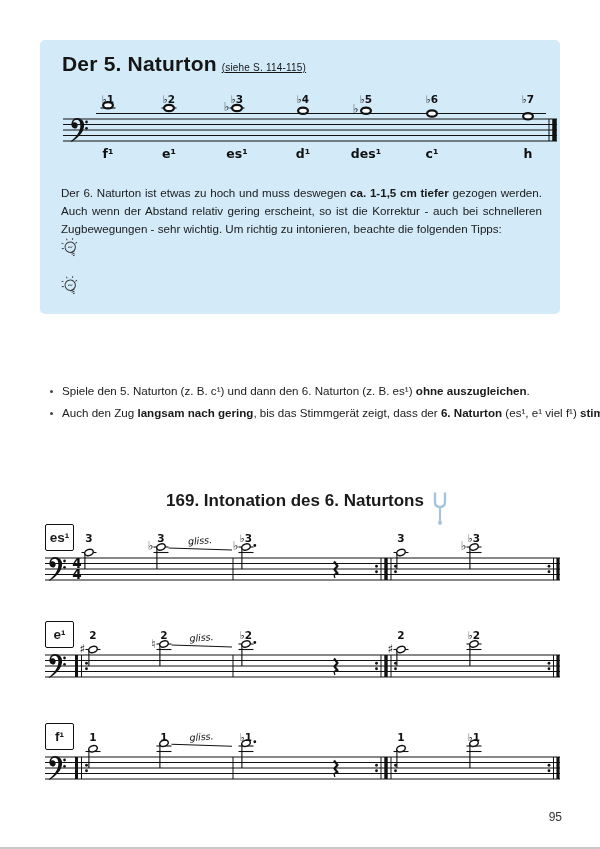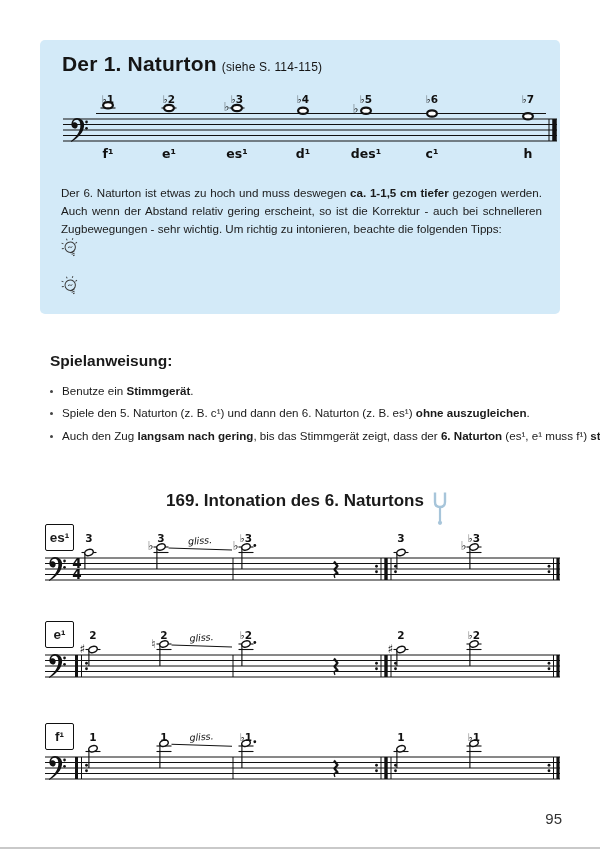--- a/index.html
+++ b/index.html
@@ -3,49 +3,49 @@
 <meta charset="utf-8">
 <style>
   html,body{margin:0;padding:0;background:#fff;}
   .page{position:relative;width:600px;height:849px;background:#ffffff;
         font-family:"Liberation Sans",sans-serif;color:#1a1a1a;overflow:hidden;}
   .b{font-weight:700;}
   .info-box{position:absolute;left:40px;top:40px;width:520px;height:274px;
             background:#d3eaf8;border-radius:5px;}
   .box-title{position:absolute;left:62px;top:52px;font-size:21px;font-weight:700;
              color:#151515;letter-spacing:.2px;}
-  .box-title .suffix{font-size:12px;font-weight:400;margin-left:5px;}
+  .box-title .suffix{font-size:10px;font-weight:400;margin-left:5px;text-decoration:underline;}
   .music-svg{position:absolute;left:0;display:block;}
   .para{position:absolute;left:61px;top:184px;width:481px;font-size:11.6px;
         line-height:18px;text-align:justify;}
   .tip{position:absolute;left:88px;width:454px;font-size:11.6px;line-height:17.5px;text-align:justify;}
   .tip-icon{position:absolute;left:59px;width:24px;height:26px;}
   .section-head{position:absolute;left:50px;top:352px;font-size:15.5px;font-weight:700;}
   .bullets{position:absolute;left:48px;top:380px;width:505px;margin:0;padding:0;list-style:none;}
   .bullets li{position:relative;padding-left:14px;font-size:11.6px;line-height:22.4px;white-space:nowrap;}
   .bullets li::before{content:"";position:absolute;left:2px;top:10px;width:3px;height:3px;
                       border-radius:50%;background:#444;}
   .ex-title-row{position:absolute;left:0;top:491px;width:600px;display:flex;
                 justify-content:center;align-items:flex-start;gap:8px;}
   .ex-title{font-size:17px;font-weight:700;padding-left:14px;}
   .staff-label{position:absolute;width:27px;height:25px;border:1.6px solid #111;
                border-radius:2px;background:#fff;display:flex;align-items:center;
                justify-content:center;font-size:13.5px;font-weight:700;}
-  .page-num{position:absolute;right:38px;top:810px;font-size:15px;color:#333;}
+  .page-num{position:absolute;right:38px;top:810px;font-size:12px;color:#333;}
   .bottom-edge{position:absolute;left:0;bottom:0px;width:600px;height:2px;background:#c9c9c9;}
 </style>
 </head>
 <body>
 
 <div class="page">
 
   <div class="info-box"></div>
 
   <div class="box-title">
-    <span>Der 1. Naturton</span><span class="suffix">(siehe S. 114-115)</span>
+    <span>Der 5. Naturton</span><span class="suffix">(siehe S. 114-115)</span>
   </div>
 
   <svg id="overview-staff" class="music-svg" style="top:85px" width="600" height="85" viewBox="0 0 600 85">
       <line x1="63" x2="557" y1="34" y2="34" stroke="#111111" stroke-width="1"></line>
       <line x1="63" x2="557" y1="39.5" y2="39.5" stroke="#111111" stroke-width="1"></line>
       <line x1="63" x2="557" y1="45" y2="45" stroke="#111111" stroke-width="1"></line>
       <line x1="63" x2="557" y1="50.5" y2="50.5" stroke="#111111" stroke-width="1"></line>
       <line x1="63" x2="557" y1="56" y2="56" stroke="#111111" stroke-width="1"></line>
       <g transform="translate(70,34) scale(1.08,1.12)">
         <path d="M6.4,-0.9 C10.3,-0.9 13.1,1.7 13.1,5.3 C13.1,11.6 7.6,16.8 1.5,20.3 C1.0,20.6 0.6,20.0 1.0,19.7 C6.2,15.7 9.6,11.3 9.6,5.9 C9.6,2.7 8.4,0.6 6.3,0.6 C4.6,0.6 3.2,1.7 2.8,3.3 C3.2,3.1 3.8,3.0 4.4,3.0 C5.9,3.0 7.1,4.2 7.1,5.7 C7.1,7.3 5.9,8.5 4.3,8.5 C2.6,8.5 1.3,7.0 1.3,5.0 C1.3,1.6 3.5,-0.9 6.4,-0.9 Z" fill="#111111"></path>
@@ -104,25 +104,23 @@
         <circle cx="12" cy="11" r="5.2"></circle>
         <path d="M10,16.4 h4 M10.4,18.2 h3.2 M11.2,20 h1.6"></path>
         <path d="M9.8,11 q1.1,-1.6 2.2,0 q1.1,1.6 2.2,0" stroke-width="0.7"></path>
       </g>
       <g stroke="#3a3a3a" stroke-width="0.9">
         <path d="M12,3.6 v-1.8 M7.2,5.2 l-1.4,-1.4 M16.8,5.2 l1.4,-1.4 M5.6,9.6 l-1.9,-0.5 M18.4,9.6 l1.9,-0.5"></path>
       </g>
     </g>
   </svg>
 
-  <div class="section-head">Spielanweisung:</div>
   <ul class="bullets">
-    <li><span>Benutze ein </span><span class="b">Stimmgerät</span><span>.</span></li>
     <li><span>Spiele den 5. Naturton (z. B. c¹) und dann den 6. Naturton (z. B. es¹) </span><span class="b">ohne auszugleichen</span><span>.</span></li>
-    <li><span>Auch den Zug </span><span class="b">langsam nach gering</span><span>, bis das Stimmgerät zeigt, dass der </span><span class="b">6. Naturton</span><span> (es¹, e¹ muss f¹) </span><span class="b">stimmt</span></li>
+    <li><span>Auch den Zug </span><span class="b">langsam nach gering</span><span>, bis das Stimmgerät zeigt, dass der </span><span class="b">6. Naturton</span><span> (es¹, e¹ viel f¹) </span><span class="b">stimmt</span></li>
   </ul>
 
   <div class="ex-title-row">
     <div class="ex-title">169. Intonation des 6. Naturtons</div>
     <svg width="16" height="36" viewBox="0 0 16 36">
       <path d="M3,1.5 V11 C3,14.5 5,16 8,16 C11,16 13,14.5 13,11 V1.5" fill="none" stroke="#a7c5da" stroke-width="2.4"></path>
       <path d="M8,16 V30" fill="none" stroke="#a7c5da" stroke-width="2.2"></path>
       <circle cx="8" cy="31.8" r="2.1" fill="#a7c5da"></circle>
     </svg>
   </div>

